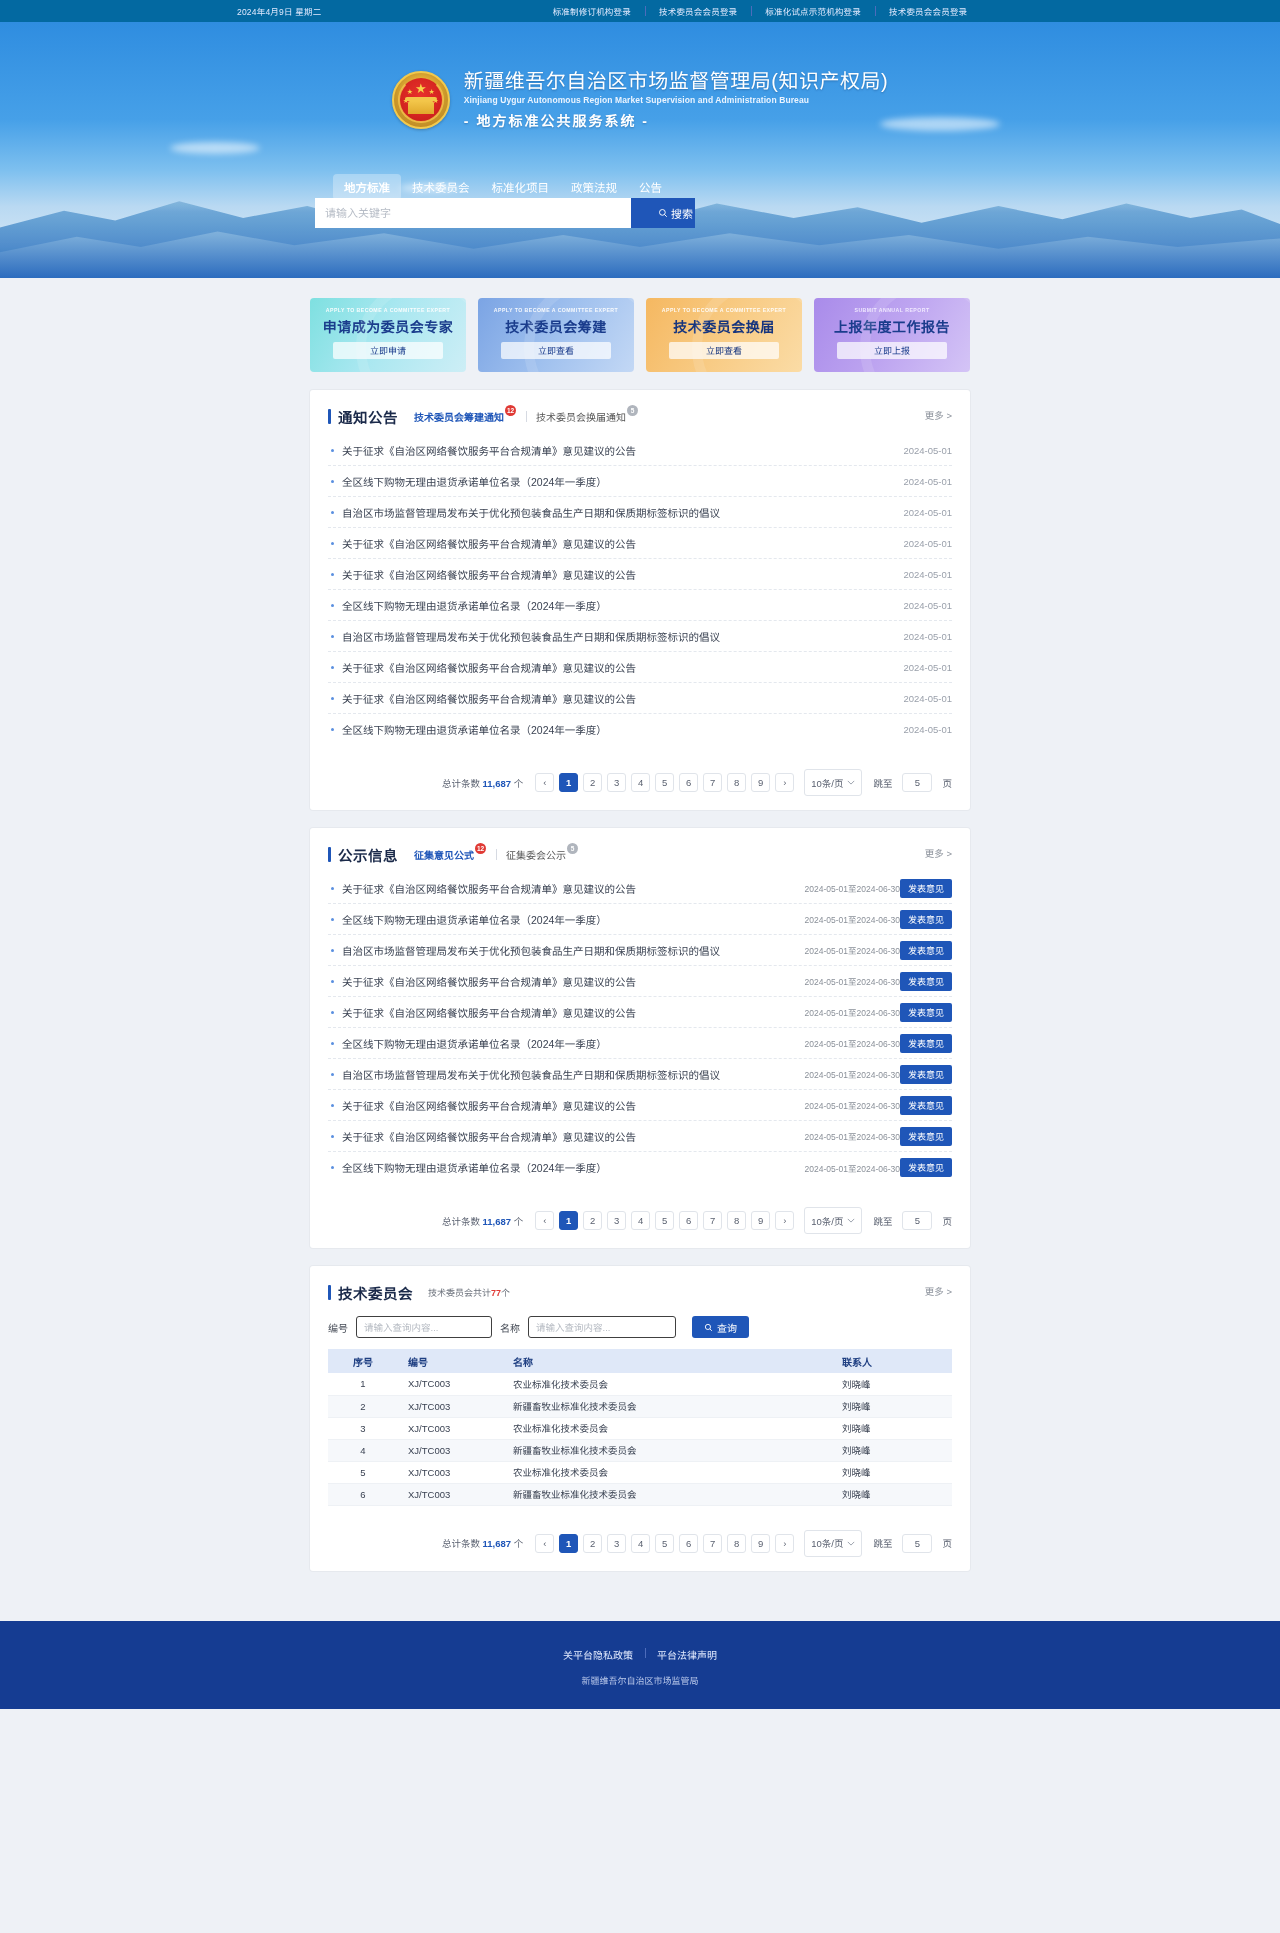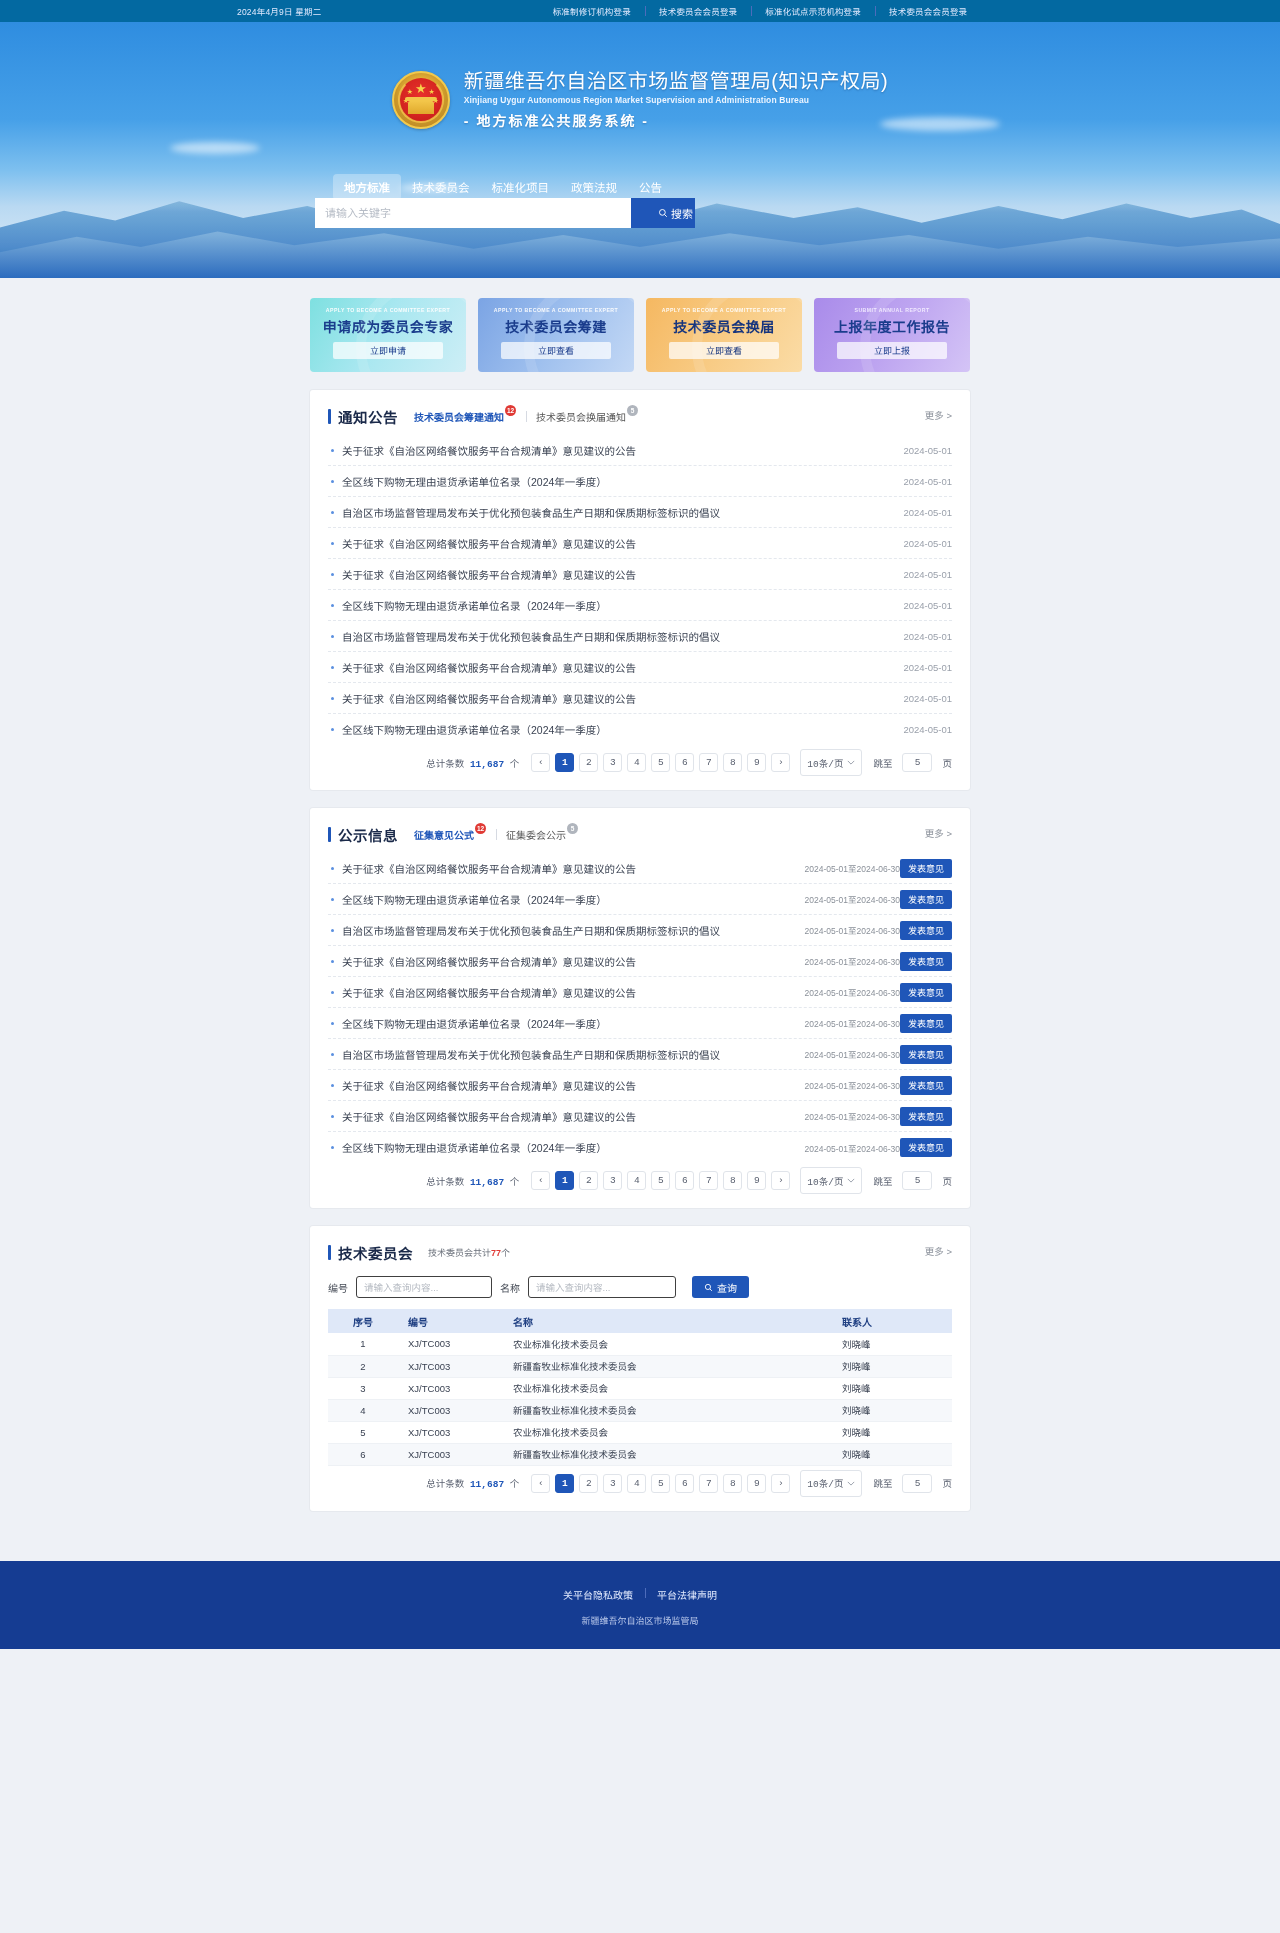--- a/index.html
+++ b/index.html
@@ -212,21 +212,21 @@
   .li .date { color:#9aa0ab; font-size: 9.5px; flex:0 0 auto; margin-left:10px; }
   .li .range { color:#8a9099; font-size: 8.5px; flex:0 0 auto; margin-left:10px; }
   .li .opinion {
     flex:0 0 auto; background:#1f56b8; color:#fff; font-size:9px;
     border-radius:2px; padding: 3px 8px; cursor:pointer;
   }
 
   
   .pager {
     display:flex; align-items:center; justify-content:flex-end; gap:5px;
-    margin-top: 4px; font-size: 9.5px; color:#5a6170;font-family:Liberation Mono, monospace;
+    margin-top: 24px; font-size: 9.5px; color:#5a6170;
   }
   .pager .total { margin-right: 7px; }
   .pager .total b { color:#1f56b8; font-weight:700; }
   .pager .pg {
     min-width: 19px; height: 19px; border:1px solid #e0e4ea; border-radius:3px; background:#fff;
     display:flex; align-items:center; justify-content:center; font-size:9.5px; color:#5a6170;
     cursor:pointer; padding: 0 4px;
   }
   .pager .pg.active { background:#1f56b8; border-color:#1f56b8; color:#fff; font-weight:700; }
   .pager .sel {

